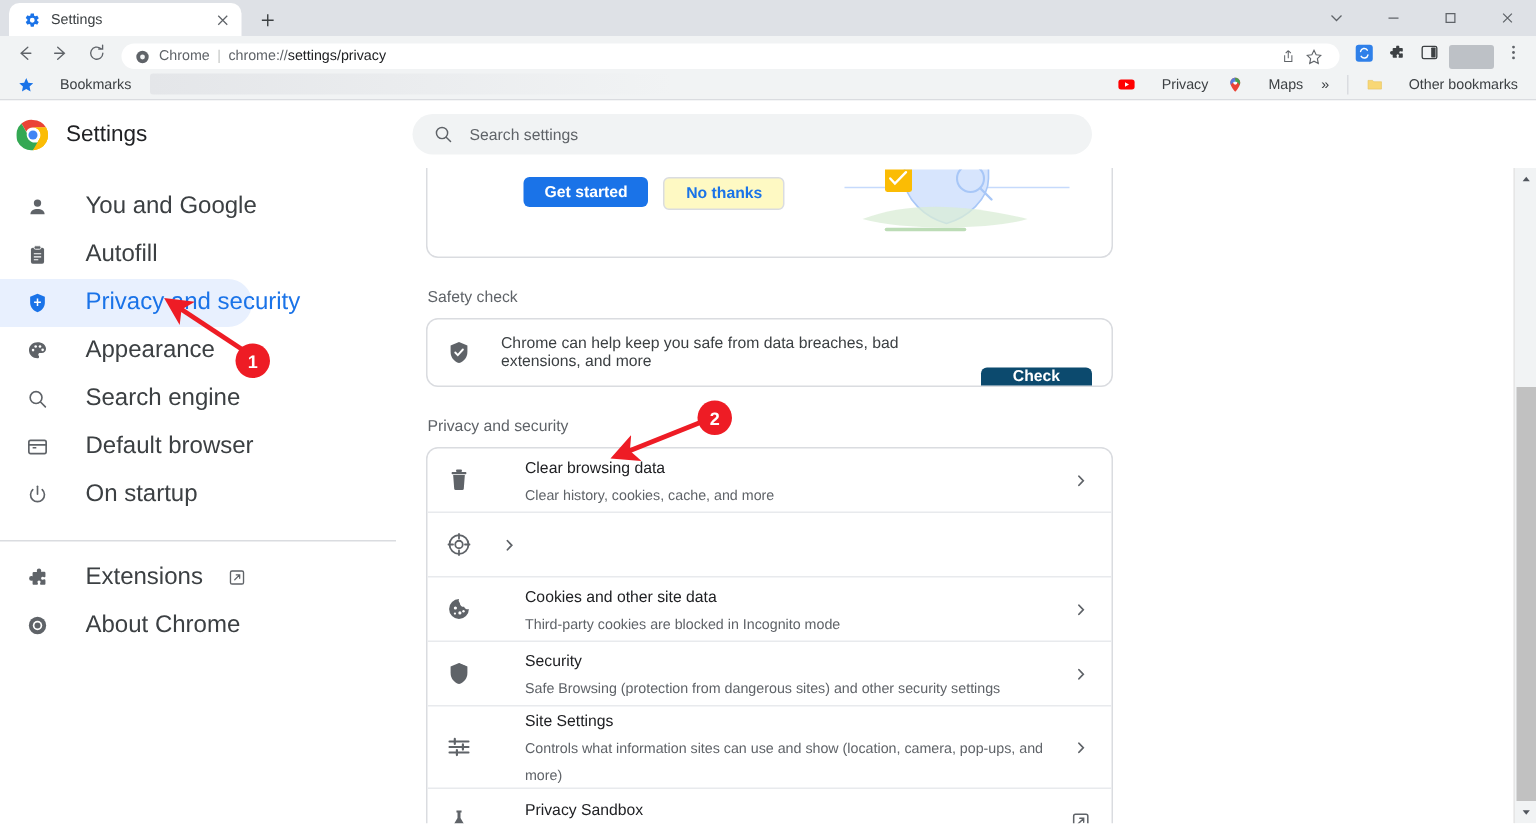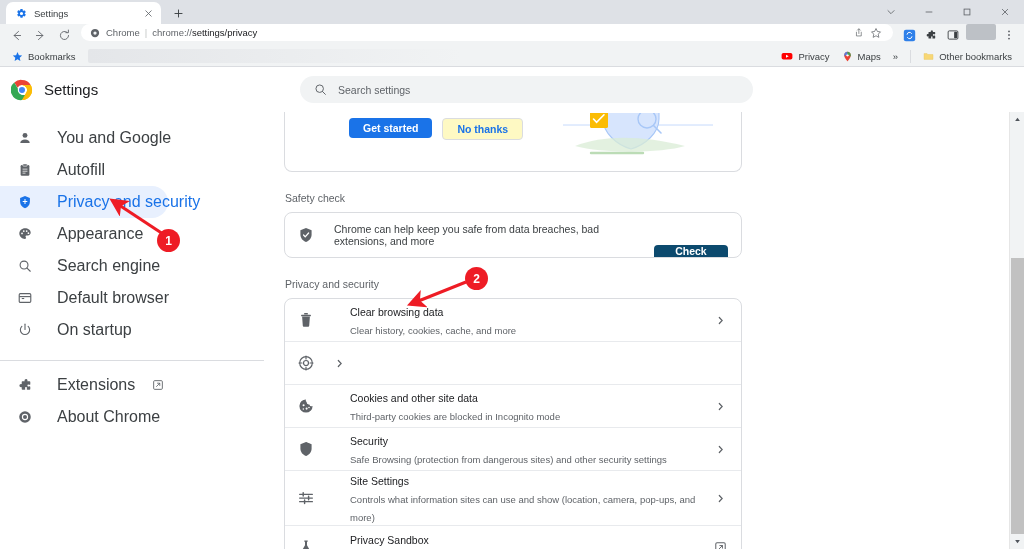--- a/index.html
+++ b/index.html
@@ -27,21 +27,21 @@
     font-size: 9.5px; color: #3c4043; white-space: nowrap;
     overflow: hidden; text-overflow: ellipsis; flex: 1;
   }
   .tab-close { width: 12px; height: 12px; flex:0 0 12px; color:#5f6368; display:flex;align-items:center;justify-content:center; }
   .new-tab { width: 22px; height: 22px; margin-left: 6px; display:flex; align-items:center; justify-content:center; color:#3c4043; }
   .wincontrols { position: absolute; right: 0; top: 0; height: 24px; display: flex; }
   .wc { width: 38px; height: 24px; display: flex; align-items: center; justify-content: center; color: #5f6368; }
 
   
   .toolbar {
-    height: 22px; background: #f1f3f4; display: flex; align-items: flex-start;
+    height: 22px; background: #f1f3f4; display: flex; align-items: flex-end;
     padding: 0 4px; gap: 0; flex: 0 0 22px;
   }
   .navbtn { width: 24px; height: 22px; display: flex; align-items: center; justify-content: center; color: #5f6368; }
   .omnibox {
     flex: 1; height: 17px; background: #ffffff; border-radius: 9px;
     display: flex; align-items: center; padding: 0 9px; gap: 6px; margin: 0 5px;
     min-width: 0;
   }
   .omni-icon { width: 10px; height: 10px; flex:0 0 10px; display:block; }
   .omni-text { font-size: 9.5px; color: #5f6368; white-space: nowrap; display:flex; align-items:center; gap:5px; }
@@ -51,38 +51,38 @@
   .omni-act { width: 16px; height: 16px; display: flex; align-items: center; justify-content: center; color: #5f6368; }
   .tb-ext { width: 22px; height: 22px; display: flex; align-items: center; justify-content: center; color: #5f6368; }
   .avatar-box { width: 30px; height: 16px; background: #bdc1c6; border-radius: 2px; margin: 0 2px; }
 
   
   .bookmarks {
     height: 21px; background: #f1f3f4; display: flex; align-items: center;
     padding: 0 6px; gap: 0; flex: 0 0 21px; border-bottom: 1px solid #dadce0;
     position: relative;
   }
-  .bm { display: flex; align-items: center; gap: 5px; padding: 0 6px; height: 17px; }
+  .bm { display: flex; align-items: center; gap: 17px; padding: 0 6px; height: 17px; }
   .bm-label { font-size: 9.5px; color: #3c4043; white-space: nowrap; }
   .bm-spacer {
     flex: 1; height: 14px; margin: 0 6px;
     background: linear-gradient(to right,#e4e6e9 0%, #f1f3f4 55%, #f1f3f4 100%);
     border-radius: 2px;
   }
   .bm-right { display: flex; align-items: center; gap: 0; }
   .bm-divider { width: 1px; height: 13px; background: #dadce0; margin: 0 6px; }
 
   
   .settings-header {
     height: 45px; display: flex; align-items: center; background: #ffffff;
     flex: 0 0 45px; position: relative;
   }
   .chrome-logo { width: 22px; height: 22px; margin-left: 11px; flex: 0 0 22px; }
   .settings-title { font-size: 15px; color: #202124; margin-left: 11px; font-weight: 400; }
-  .search-wrap { position: absolute; left: 300px; top: 9px; width: 453px; }
+  .search-wrap { position: absolute; left: 275px; top: 9px; width: 453px; }
   .search-box {
     height: 27px; background: #f1f3f4; border-radius: 14px;
     display: flex; align-items: center; padding: 0 14px; gap: 11px;
   }
   .search-ph { font-size: 10.5px; color: #5f6368; }
 
   
   .content { flex: 1; display: flex; min-height: 0; position: relative; background: #fff; }
 
   

